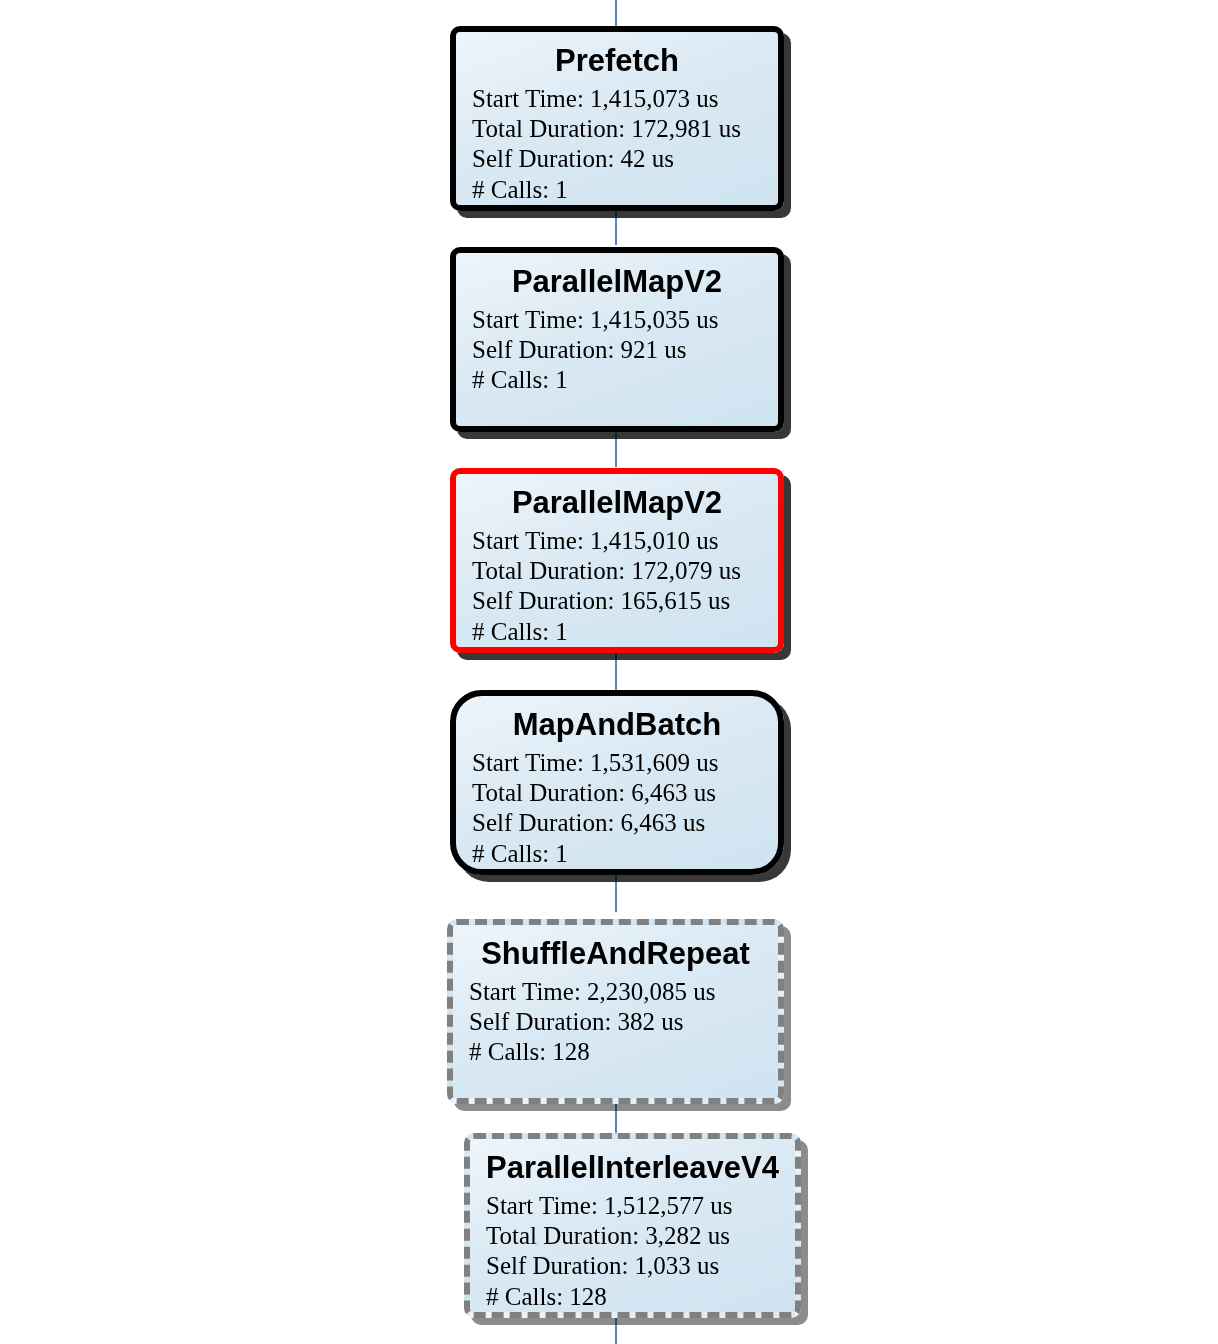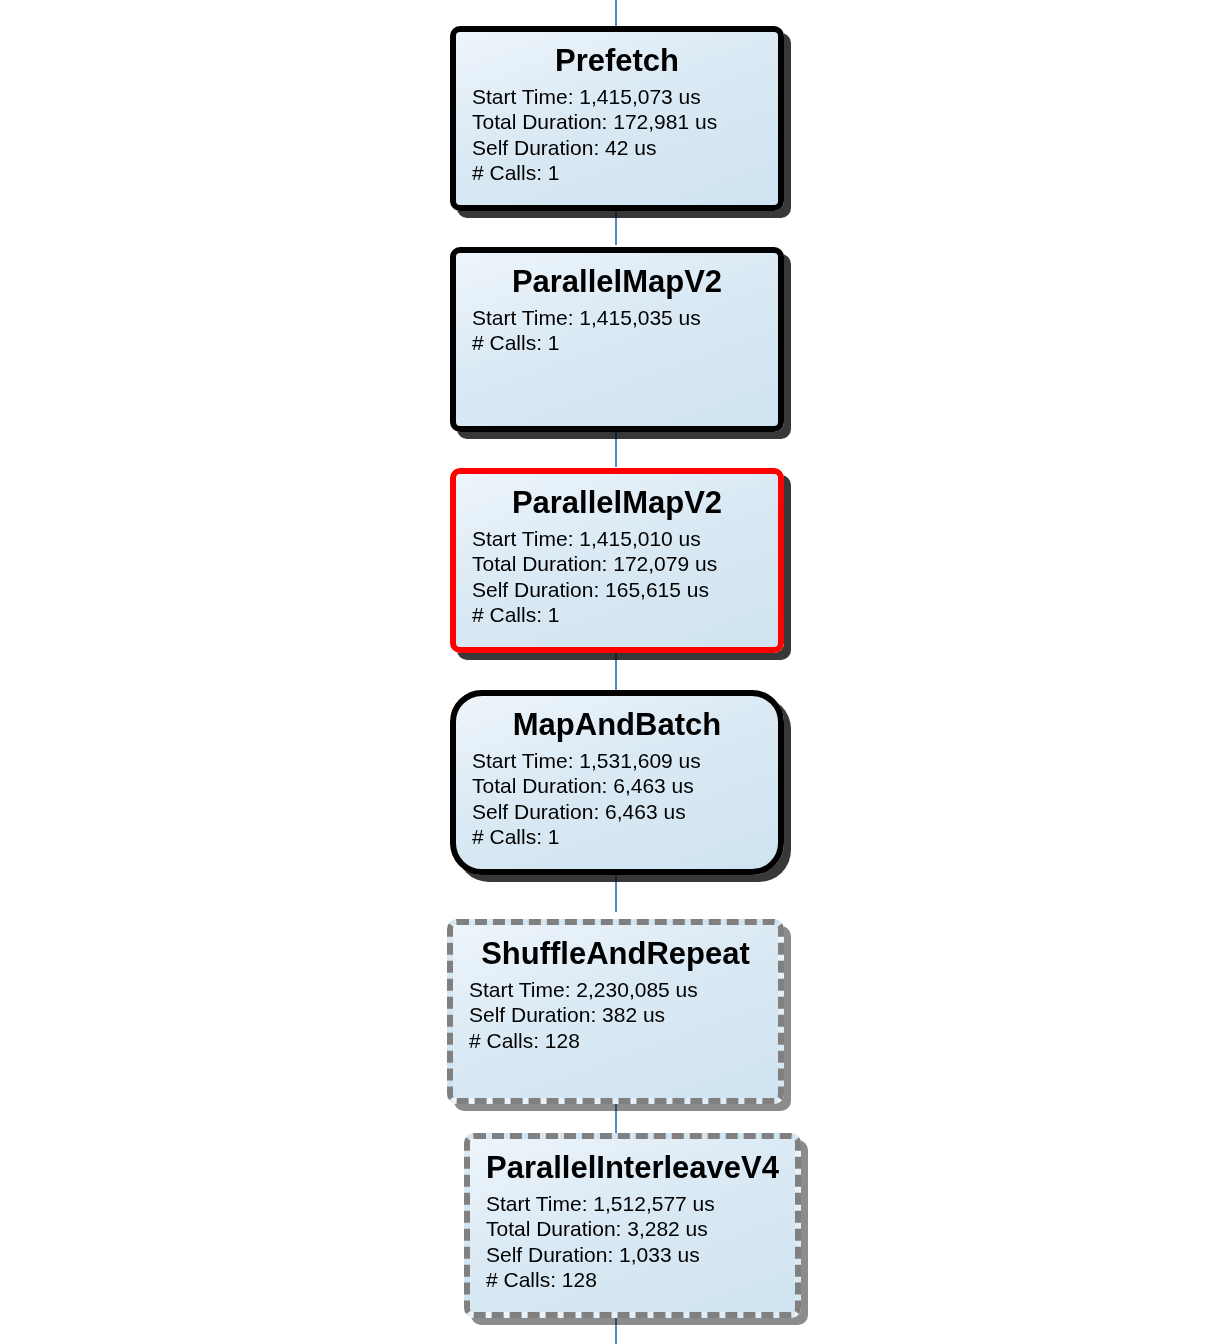--- a/index.html
+++ b/index.html
@@ -45,24 +45,25 @@
   }
   .node-title {
     text-align: center;
     font-weight: bold;
     font-size: 31px;
     color: #000000;
     line-height: 1.35;
     margin-bottom: 2px;
   }
   .node-row {
-    font-size: 21px;
+    font-size: 25px;
     color: #000000;
     line-height: 1.21;
     white-space: nowrap;
+    font-family: Liberation Serif, serif;
   }
 </style>
 </head>
 <body>
 
 <div id="graph">
 
   <div class="edge-line" style="top:0px;height:26px;"></div>
   <div class="edge-line" style="top:210px;height:35px;"></div>
   <div class="edge-line" style="top:432px;height:35px;"></div>
@@ -75,20 +76,21 @@
     <div class="node-title">Prefetch</div>
     <div class="node-row">Start Time: 1,415,073 us</div>
     <div class="node-row">Total Duration: 172,981 us</div>
     <div class="node-row">Self Duration: 42 us</div>
     <div class="node-row"># Calls: 1</div>
   </div>
 
   <div class="node solid" style="left:450px;top:247px;width:334px;height:185px;">
     <div class="node-title">ParallelMapV2</div>
     <div class="node-row">Start Time: 1,415,035 us</div>
+    <div class="node-row">Self Duration: 921 us</div>
     <div class="node-row"># Calls: 1</div>
   </div>
 
   <div class="node highlight" style="left:450px;top:468px;width:334px;height:185px;">
     <div class="node-title">ParallelMapV2</div>
     <div class="node-row">Start Time: 1,415,010 us</div>
     <div class="node-row">Total Duration: 172,079 us</div>
     <div class="node-row">Self Duration: 165,615 us</div>
     <div class="node-row"># Calls: 1</div>
   </div>

